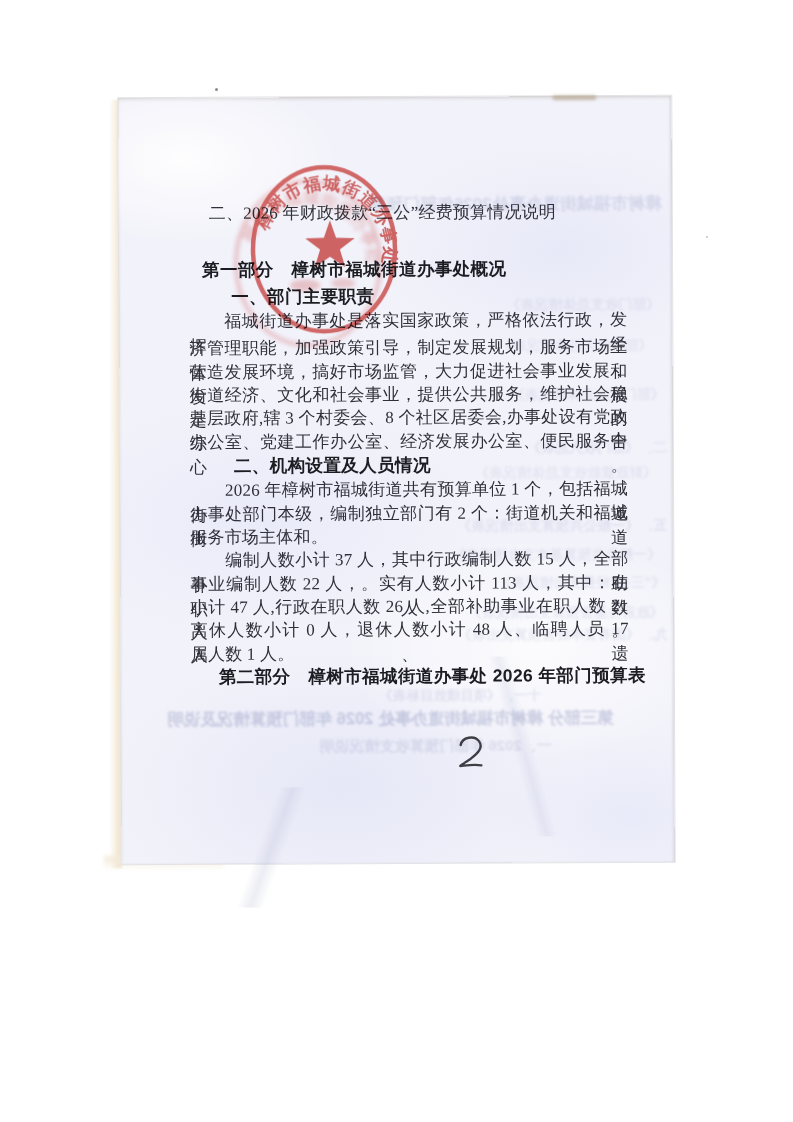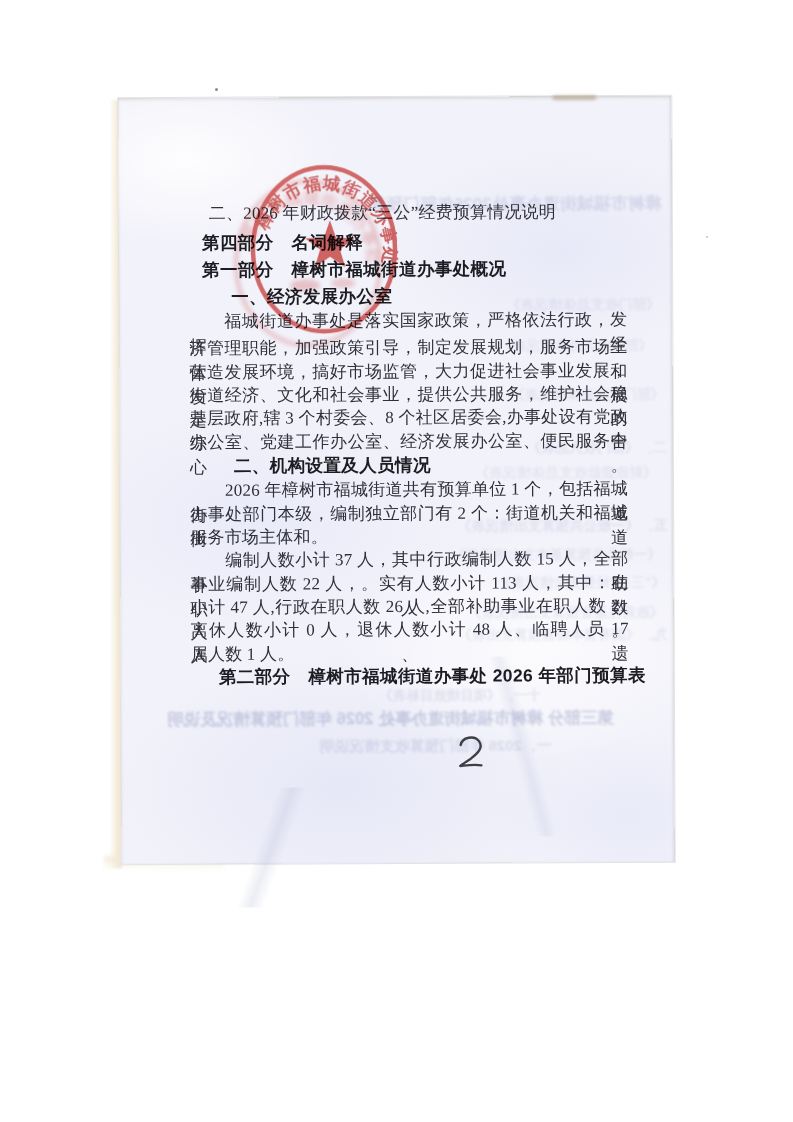--- a/index.html
+++ b/index.html
@@ -102,23 +102,22 @@
   <div class="ghost" style="top:421px;right:6px;font-size:14px;opacity:0.13;">五、《一般公共预算支出情况表》</div>
   <div class="ghost" style="top:450px;right:12px;font-size:14px;opacity:0.11;">《一般公共预算基本支出情况表》</div>
   <div class="ghost" style="top:478px;right:8px;font-size:14px;opacity:0.12;">《“三公”经费支出情况表》</div>
   <div class="ghost" style="top:508px;right:10px;font-size:14px;opacity:0.12;">《政府性基金预算支出情况表》</div>
   <div class="ghost" style="top:530px;right:6px;font-size:14px;opacity:0.13;">九、《国有资本经营预算支出表》</div>
   <div class="ghost" style="top:590px;left:258px;font-size:13.5px;opacity:0.15;">十一、《项目绩效目标表》</div>
   <div class="ghost" style="top:611px;left:46px;font-size:16.5px;opacity:0.33;">第三部分 樟树市福城街道办事处 2026 年部门预算情况及说明</div>
   <div class="ghost" style="top:640px;left:198px;font-size:15px;opacity:0.18;">一、2026 年部门预算收支情况说明</div>
 
   <div class="ln" style="top:103px;left:90px;">二、2026 年财政拨款“三公”经费预算情况说明</div>
-  <div class="ln bd" style="top:133px;left:83px;">第四部分　名词解释</div>
   <div class="ln bd" style="top:160px;left:83px;">第一部分　樟树市福城街道办事处概况</div>
-  <div class="ln bd" style="top:187px;left:112px;">一、经济发展办公室</div>
+  <div class="ln bd" style="top:187px;left:112px;">一、部门主要职责</div>
   <div class="ln jf ind" style="top:211px;">福城街道办事处是落实国家政策，严格依法行政，发挥经</div>
   <div class="ln jf" style="top:238px;">济管理职能，加强政策引导，制定发展规划，服务市场主体和</div>
   <div class="ln jf" style="top:262px;">营造发展环境，搞好市场监管，大力促进社会事业发展，发展</div>
   <div class="ln jf" style="top:285px;">街道经济、文化和社会事业，提供公共服务，维护社会稳定的</div>
   <div class="ln jf" style="top:308px;">基层政府,辖 3 个村委会、8 个社区居委会,办事处设有党政综合</div>
   <div class="ln jf" style="top:332px;">办公室、党建工作办公室、经济发展办公室、便民服务中心。</div>
   <div class="ln bd" style="top:356px;left:114px;">二、机构设置及人员情况</div>
   <div class="ln jf ind" style="top:380px;">2026 年樟树市福城街道共有预算单位 1 个，包括福城街道</div>
   <div class="ln jf" style="top:404px;">办事处部门本级，编制独立部门有 2 个：街道机关和福城街道</div>
   <div class="ln" style="top:427px;left:70px;">服务市场主体和。</div>

